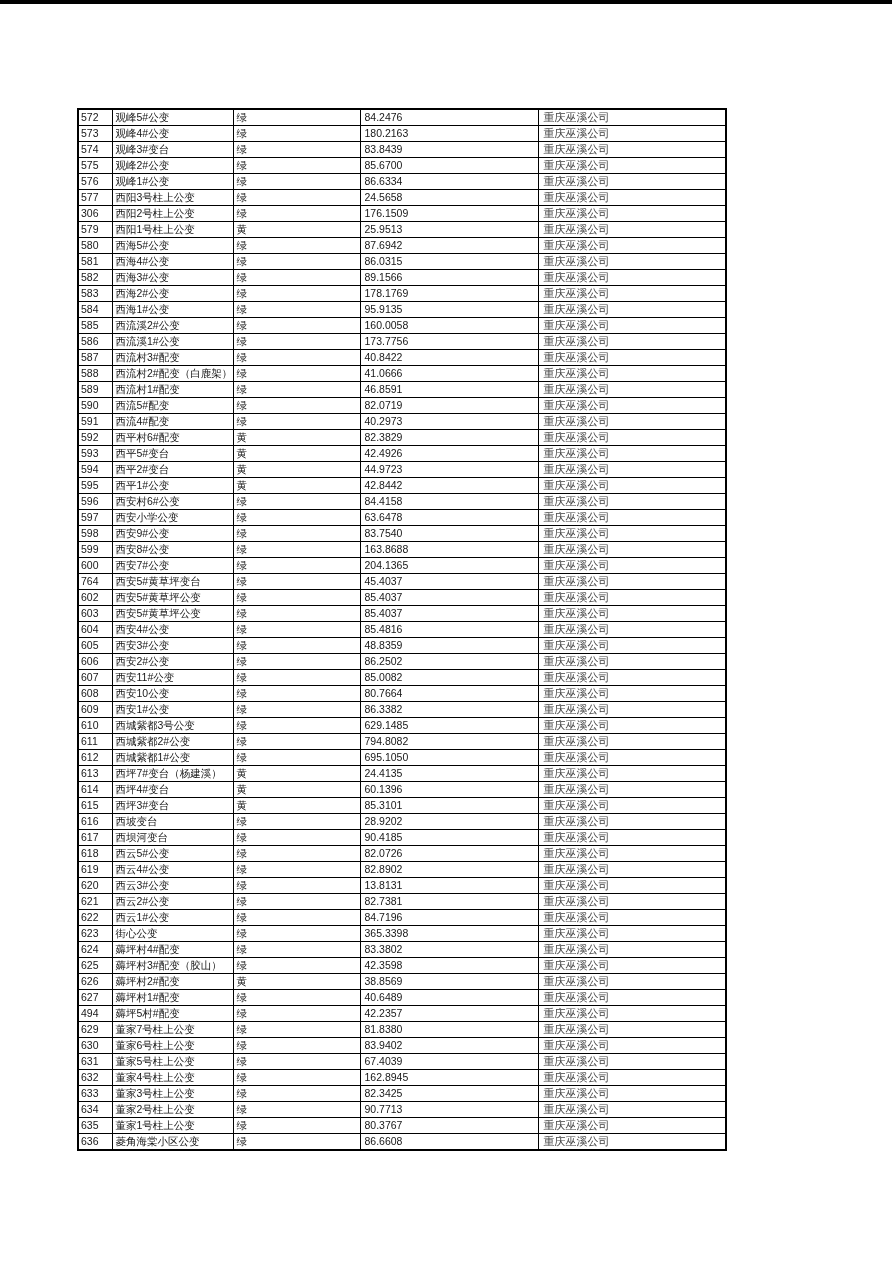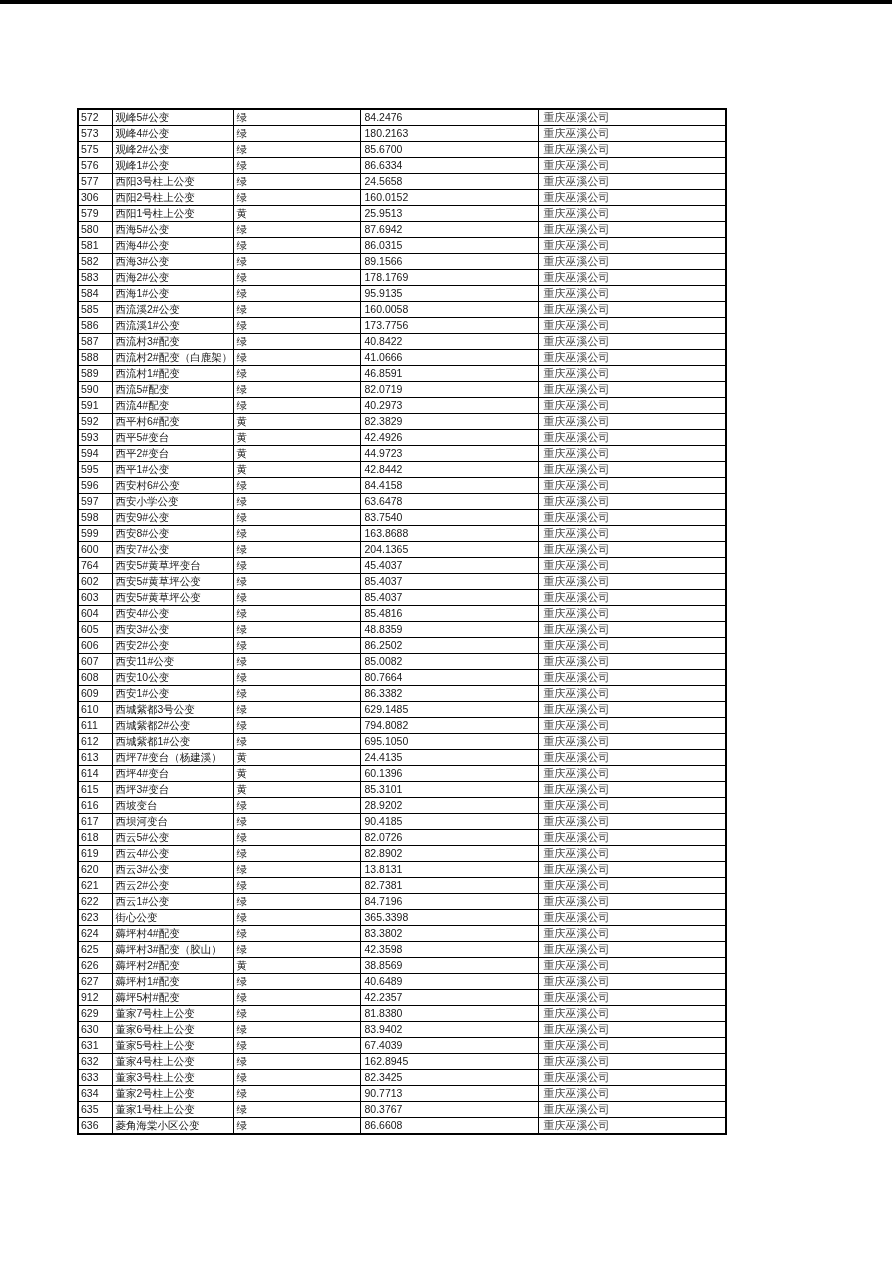--- a/index.html
+++ b/index.html
@@ -80,20 +80,27 @@
           <td class="c4">重庆巫溪公司</td>
         </tr>
         <tr>
           <td class="c0">573</td>
           <td class="c1">观峰4#公变</td>
           <td class="c2">绿</td>
           <td class="c3">180.2163</td>
           <td class="c4">重庆巫溪公司</td>
         </tr>
         <tr>
+          <td class="c0">574</td>
+          <td class="c1">观峰3#变台</td>
+          <td class="c2">绿</td>
+          <td class="c3">83.8439</td>
+          <td class="c4">重庆巫溪公司</td>
+        </tr>
+        <tr>
           <td class="c0">575</td>
           <td class="c1">观峰2#公变</td>
           <td class="c2">绿</td>
           <td class="c3">85.6700</td>
           <td class="c4">重庆巫溪公司</td>
         </tr>
         <tr>
           <td class="c0">576</td>
           <td class="c1">观峰1#公变</td>
           <td class="c2">绿</td>
@@ -104,21 +111,21 @@
           <td class="c0">577</td>
           <td class="c1">西阳3号柱上公变</td>
           <td class="c2">绿</td>
           <td class="c3">24.5658</td>
           <td class="c4">重庆巫溪公司</td>
         </tr>
         <tr>
           <td class="c0">306</td>
           <td class="c1">西阳2号柱上公变</td>
           <td class="c2">绿</td>
-          <td class="c3">160.0152</td>
+          <td class="c3">176.1509</td>
           <td class="c4">重庆巫溪公司</td>
         </tr>
         <tr>
           <td class="c0">579</td>
           <td class="c1">西阳1号柱上公变</td>
           <td class="c2">黄</td>
           <td class="c3">25.9513</td>
           <td class="c4">重庆巫溪公司</td>
         </tr>
         <tr>
@@ -451,21 +458,21 @@
           <td class="c4">重庆巫溪公司</td>
         </tr>
         <tr>
           <td class="c0">627</td>
           <td class="c1">薅坪村1#配变</td>
           <td class="c2">绿</td>
           <td class="c3">40.6489</td>
           <td class="c4">重庆巫溪公司</td>
         </tr>
         <tr>
-          <td class="c0">912</td>
+          <td class="c0">494</td>
           <td class="c1">薅坪5村#配变</td>
           <td class="c2">绿</td>
           <td class="c3">42.2357</td>
           <td class="c4">重庆巫溪公司</td>
         </tr>
         <tr>
           <td class="c0">629</td>
           <td class="c1">董家7号柱上公变</td>
           <td class="c2">绿</td>
           <td class="c3">81.8380</td>

